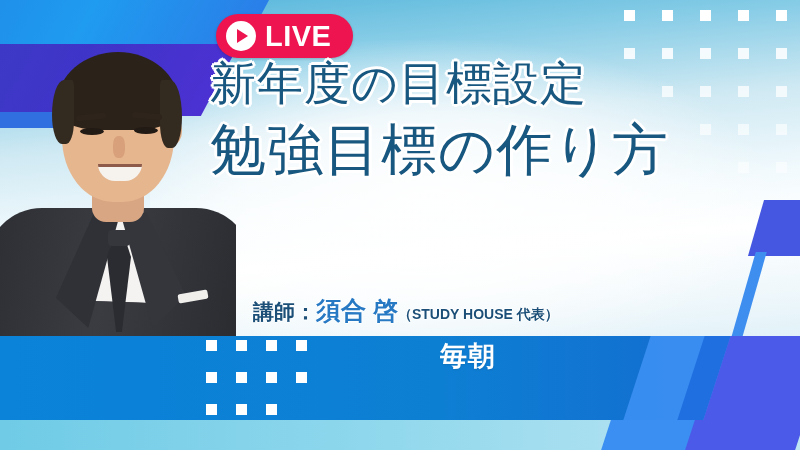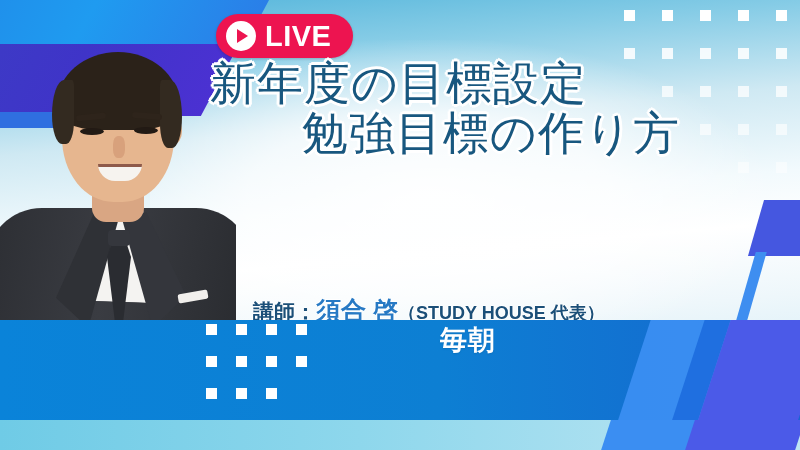--- a/index.html
+++ b/index.html
@@ -112,34 +112,34 @@
   .headline{
     position:absolute;left:210px;top:60px;width:470px;
     color:#18577f;font-weight:normal;line-height:1.02;
     text-shadow:
       2px 0 0 #fff,-2px 0 0 #fff,0 2px 0 #fff,0 -2px 0 #fff,
       2px 2px 0 #fff,-2px 2px 0 #fff,2px -2px 0 #fff,-2px -2px 0 #fff,
       3px 0 0 #fff,-3px 0 0 #fff,0 3px 0 #fff,0 -3px 0 #fff;
   }
   .hl-1{font-size:46px;letter-spacing:1px;}
   .hl-2{font-size:45px;letter-spacing:0px;margin-top:5px;}
-  .hl-3{font-size:46px;letter-spacing:1px;margin-top:3px;text-align:right;}
+  .hl-3{font-size:56px;letter-spacing:1px;margin-top:14px;}
 
   
   .instructor{
     position:absolute;left:253px;top:294px;
     font-size:21px;font-weight:bold;color:#1b4f78;white-space:nowrap;
     text-shadow:1px 0 0 rgba(255,255,255,.85),-1px 0 0 rgba(255,255,255,.85),0 1px 0 rgba(255,255,255,.85),0 -1px 0 rgba(255,255,255,.85);
   }
   .ins-name{color:#2779c4;font-size:25px;}
-  .ins-org{font-size:18px;}
+  .ins-org{font-size:14px;}
 
   
   .banner{
-    position:absolute;left:0;top:320px;width:800px;height:103px;
+    position:absolute;left:0;top:336px;width:800px;height:103px;
     background:linear-gradient(90deg,#0a83d9 0%,#0d7fd3 55%,#1667cf 100%);
     overflow:hidden;
   }
   .banner-text{
     position:absolute;left:440px;top:6px;color:#fff;text-align:left;
     text-shadow:0 1px 2px rgba(0,0,0,.10);
   }
   .bt-1{font-size:27px;font-weight:bold;line-height:1.08;letter-spacing:1px;}
   .bt-2{font-size:41px;font-weight:bold;line-height:1.05;letter-spacing:0px;margin-top:-1px;}
 

